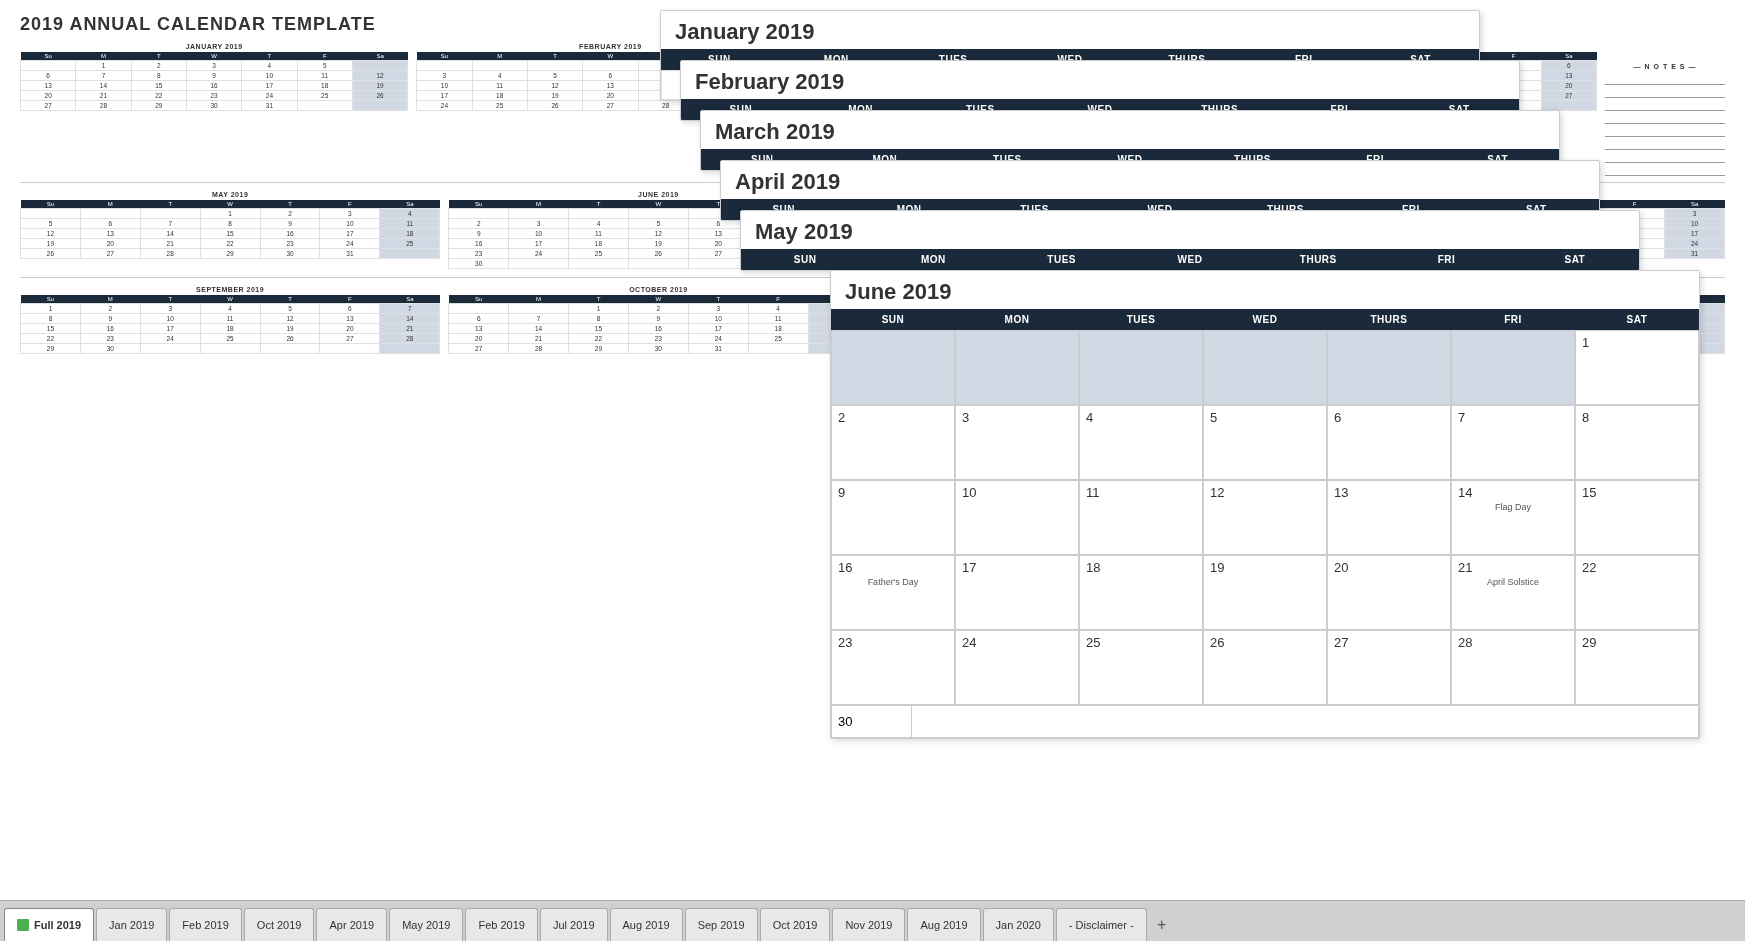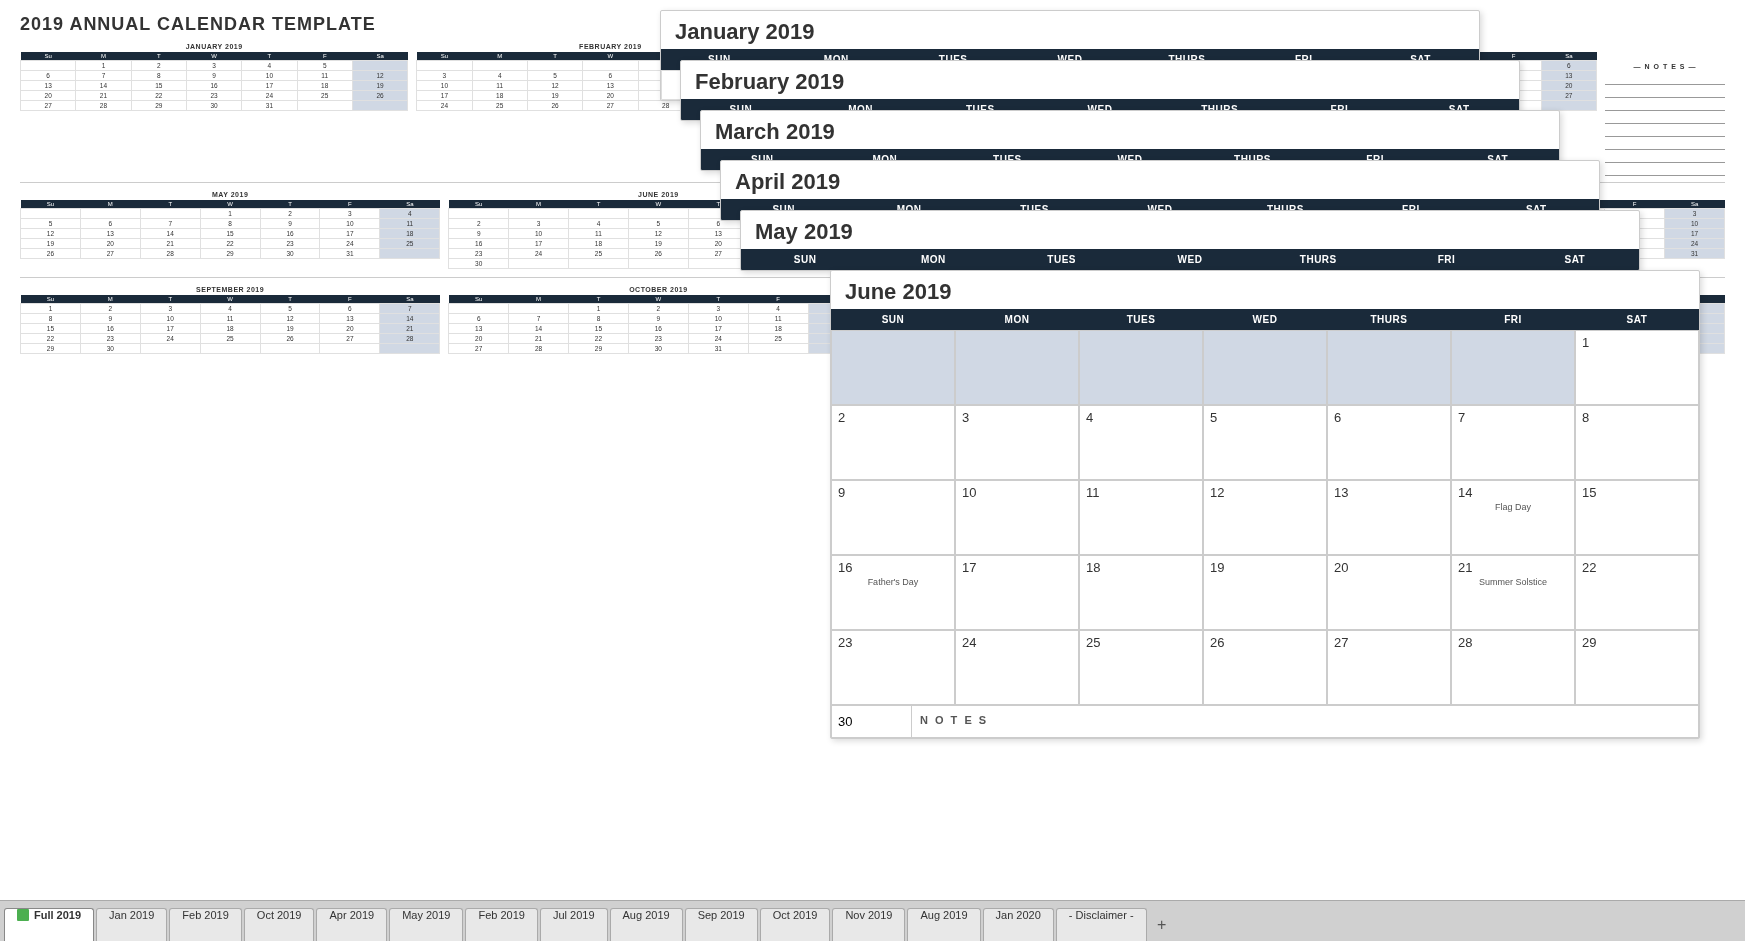--- a/index.html
+++ b/index.html
@@ -207,21 +207,21 @@
       align-items: flex-end;
       padding: 0 4px;
       border-top: 1px solid #aaa;
     }
 
     .tab {
       height: 33px;
       padding: 0 12px;
       font-size: 11px;
       display: flex;
-      align-items: flex-start;
+      align-items: center;
       border: 1px solid #aaa;
       border-bottom: none;
       background: #e8e8e8;
       cursor: pointer;
       margin-right: 2px;
       color: #333;
       border-radius: 3px 3px 0 0;
     }
 
     .tab.active {
@@ -1227,36 +1227,35 @@
       <div class="june-cell">
         <span class="cell-num">16</span>
         <div class="cell-note">Father's Day</div>
       </div>
       <div class="june-cell"><span class="cell-num">17</span></div>
       <div class="june-cell"><span class="cell-num">18</span></div>
       <div class="june-cell"><span class="cell-num">19</span></div>
       <div class="june-cell"><span class="cell-num">20</span></div>
       <div class="june-cell">
         <span class="cell-num">21</span>
-        <div class="cell-note">Summer Solstice</div>
+        <div class="cell-note">April Solstice</div>
       </div>
       <div class="june-cell"><span class="cell-num">22</span></div>
 
       <div class="june-cell"><span class="cell-num">23</span></div>
       <div class="june-cell"><span class="cell-num">24</span></div>
       <div class="june-cell"><span class="cell-num">25</span></div>
       <div class="june-cell"><span class="cell-num">26</span></div>
       <div class="june-cell"><span class="cell-num">27</span></div>
       <div class="june-cell"><span class="cell-num">28</span></div>
       <div class="june-cell"><span class="cell-num">29</span></div>
     </div>
 
     <div class="june-notes-row">
       <div class="june-notes-num">30</div>
-      <div class="june-notes-label">N O T E S</div>
     </div>
   </div>
 
 </div>
 
 <div class="bottom-tabs">
   <div class="tab active">
     <span class="tab-icon"></span>
     <span>Full 2019</span>
   </div>

